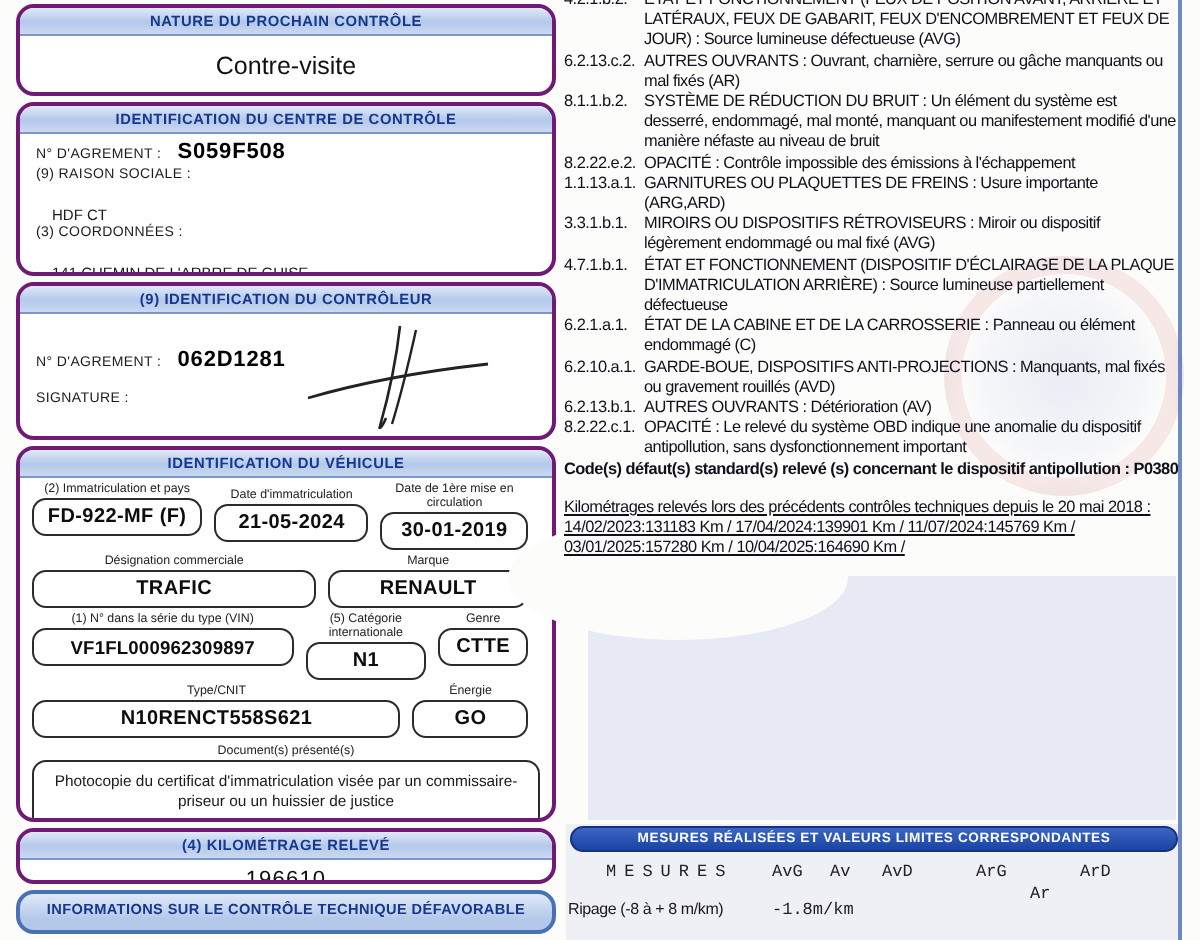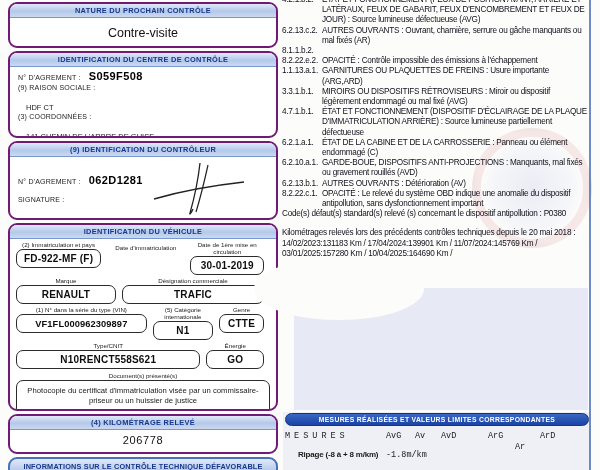--- a/index.html
+++ b/index.html
@@ -41,21 +41,21 @@
   .w88{width:88px;} .w80{width:80px;} .w76{width:76px;}
   .w104{width:104px;} .w148{width:148px;}
   .w134{width:134px;} .w62{width:62px;} .w46{width:46px;}
   .w186{width:186px;} .w58{width:58px;}
   .vin { font-size:9.3px; letter-spacing:.1px; }
   .doc-box {
     border:1.4px solid #2b2b2b; border-radius:7px; background:#fff;
     margin:1px 6px 0 6px; padding:5px 4px; font-size:7.7px; color:#1a1a1a;
     text-align:center; line-height:9.5px; height:36px;
   }
-  .km-box { height:40px; }
+  .km-box { height:28px; }
   .km-value { text-align:center; font-size:11px; color:#111; letter-spacing:.6px; padding-top:4px; }
 
   .info-band {
     border:2px solid #4a70b5; border-radius:9px;
     background:linear-gradient(180deg,#dfe9f8 0%,#b4c8ea 70%);
     color:#16388c; font-size:7.3px; font-weight:bold; text-align:center;
     padding:3px 0 6px 0; letter-spacing:.2px;
   }
 
   
@@ -66,38 +66,38 @@
   .wm-stamp { position:absolute; left:190px; top:128px; width:120px; height:120px; border-radius:50%;
     border:9px solid rgba(195,62,48,.10);
     background:radial-gradient(circle, rgba(85,105,195,.10) 0%, rgba(85,105,195,.04) 55%, transparent 72%); }
 
   .defects-area { position:absolute; left:0; top:-5px; width:308px; color:#10101c;
     font-size:8.2px; line-height:10.2px; letter-spacing:-.25px; }
   .defect { display:flex; }
   .dnum { width:40px; flex-shrink:0; }
   .dtxt { flex:1; }
   .minor-title { font-weight:bold; text-decoration:underline; }
-  .obd-line { white-space:nowrap; overflow:hidden; }
-  .km-history { margin-top:9px; }
+  .obd-line { white-space:nowrap; overflow:hidden;font-weight:bold; }
+  .km-history { margin-top:9px;text-decoration:underline; }
 
   .mesures-panel { position:absolute; left:1px; top:412px; width:308px; height:58px; background:#efeff6; }
   .mesures-header {
     margin:1px 2px 0 2px; border:1px solid #16327d; border-radius:7px;
     background:linear-gradient(180deg,#3a66c4 0%,#1d47a6 90%);
     color:#ffffff; font-size:6.8px; font-weight:bold; text-align:center;
     padding:2px 0; letter-spacing:.3px;
   }
   .mes-row { position:relative; height:12px; }
   .row-head { margin-top:5px; }
-  .mes-label { position:absolute; left:2px; top:0; font-family:"Liberation Mono", monospace; font-size:8.5px; letter-spacing:4px; color:#222; }
+  .mes-label { position:absolute; left:20px; top:0; font-family:"Liberation Mono", monospace; font-size:8.5px; letter-spacing:4px; color:#222; }
   .mcol { position:absolute; top:0; font-family:"Liberation Mono", monospace; font-size:8.5px; color:#222; }
   .mcol.c0{left:103px;} .mcol.c1{left:132px;} .mcol.c2{left:158px;}
   .mcol.c3{left:205px;} .mcol.c4{left:232px;margin-top:11px;} .mcol.c5{left:257px;}
   .row-ripage { margin-top:7px; }
-  .rip-label { position:absolute; left:15px; top:0; font-size:8px; font-weight:bold; color:#1a1a1a; letter-spacing:-.2px; }
+  .rip-label { position:absolute; left:1px; top:0; font-size:8px; font-weight:normal; color:#1a1a1a; letter-spacing:-.2px; }
   .rip-value { position:absolute; left:103px; top:0; font-family:"Liberation Mono", monospace; font-size:8.5px; color:#222; }
 </style>
 </head>
 <body>
 
 <div class="page">
 
   <div class="left-col">
 
     <section class="box nature-box">
@@ -140,36 +140,37 @@
     <section class="box vehicule-box">
       <div class="box-header">IDENTIFICATION DU VÉHICULE</div>
 
       <div class="vrow">
         <div class="vcol w88">
           <div class="vlabel">(2) Immatriculation et pays</div>
           <div class="vval">FD-922-MF (F)</div>
         </div>
         <div class="vcol w80">
           <div class="vlabel" style="padding-top:3px;">Date d'immatriculation</div>
+          <div class="vval">21-05-2024</div>
         </div>
         <div class="vcol w76">
           <div class="vlabel">Date de 1ère mise en circulation</div>
           <div class="vval">30-01-2019</div>
         </div>
       </div>
 
       <div class="vrow">
+        <div class="vcol w148">
+          <div class="vlabel">Désignation commerciale</div>
+          <div class="vval">TRAFIC</div>
+        </div>
         <div class="vcol w104">
           <div class="vlabel">Marque</div>
           <div class="vval">RENAULT</div>
         </div>
-        <div class="vcol w148">
-          <div class="vlabel">Désignation commerciale</div>
-          <div class="vval">TRAFIC</div>
-        </div>
       </div>
 
       <div class="vrow">
         <div class="vcol w134">
           <div class="vlabel">(1) N° dans la série du type (VIN)</div>
           <div class="vval vin">VF1FL000962309897</div>
         </div>
         <div class="vcol w62">
           <div class="vlabel">(5) Catégorie internationale</div>
           <div class="vval">N1</div>
@@ -190,21 +191,21 @@
           <div class="vval">GO</div>
         </div>
       </div>
 
       <div class="vlabel" style="margin-top:3px;">Document(s) présenté(s)</div>
       <div class="doc-box">Photocopie du certificat d'immatriculation visée par un commissaire-priseur ou un huissier de justice</div>
     </section>
 
     <section class="box km-box">
       <div class="box-header">(4) KILOMÉTRAGE RELEVÉ</div>
-      <div class="km-value">206778</div>
+      <div class="km-value">196610</div>
     </section>
 
     <div class="info-band">INFORMATIONS SUR LE CONTRÔLE TECHNIQUE DÉFAVORABLE</div>
   </div>
 
   <div class="right-col">
     <div class="wm-block"></div>
     <div class="wm-stamp"></div>
 
     <div class="defects-area">
@@ -212,20 +213,21 @@
           <div class="defect">
             <span class="dnum">4.2.1.b.2.</span>
             <span class="dtxt">ÉTAT ET FONCTIONNEMENT (FEUX DE POSITION AVANT, ARRIÈRE ET LATÉRAUX, FEUX DE GABARIT, FEUX D'ENCOMBREMENT ET FEUX DE JOUR) : Source lumineuse défectueuse (AVG)</span>
           </div>
           <div class="defect">
             <span class="dnum">6.2.13.c.2.</span>
             <span class="dtxt">AUTRES OUVRANTS : Ouvrant, charnière, serrure ou gâche manquants ou mal fixés (AR)</span>
           </div>
           <div class="defect">
             <span class="dnum">8.1.1.b.2.</span>
+            <span class="dtxt">SYSTÈME DE RÉDUCTION DU BRUIT : Un élément du système est desserré, endommagé, mal monté, manquant ou manifestement modifié d'une manière néfaste au niveau de bruit</span>
           </div>
           <div class="defect">
             <span class="dnum">8.2.22.e.2.</span>
             <span class="dtxt">OPACITÉ : Contrôle impossible des émissions à l'échappement</span>
           </div>
         </div>
       <div id="minor-list">
           <div class="defect">
             <span class="dnum">1.1.13.a.1.</span>
             <span class="dtxt">GARNITURES OU PLAQUETTES DE FREINS : Usure importante (ARG,ARD)</span>

